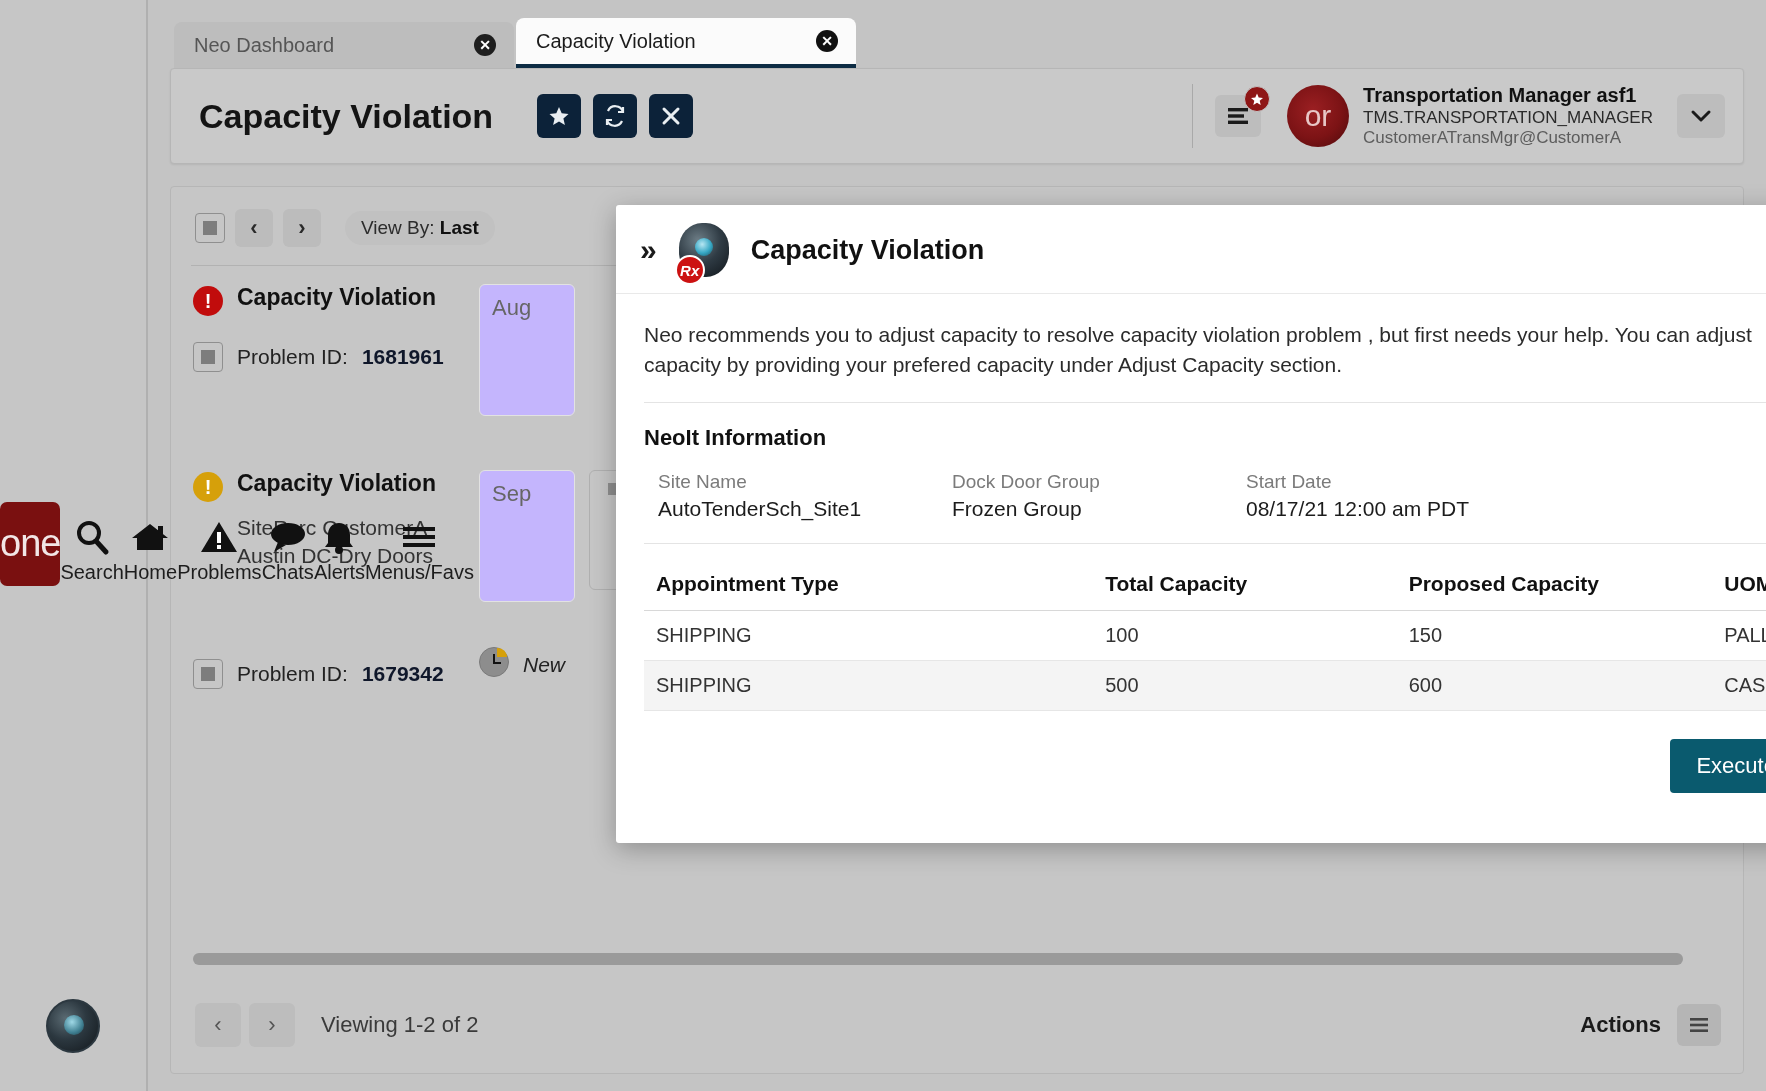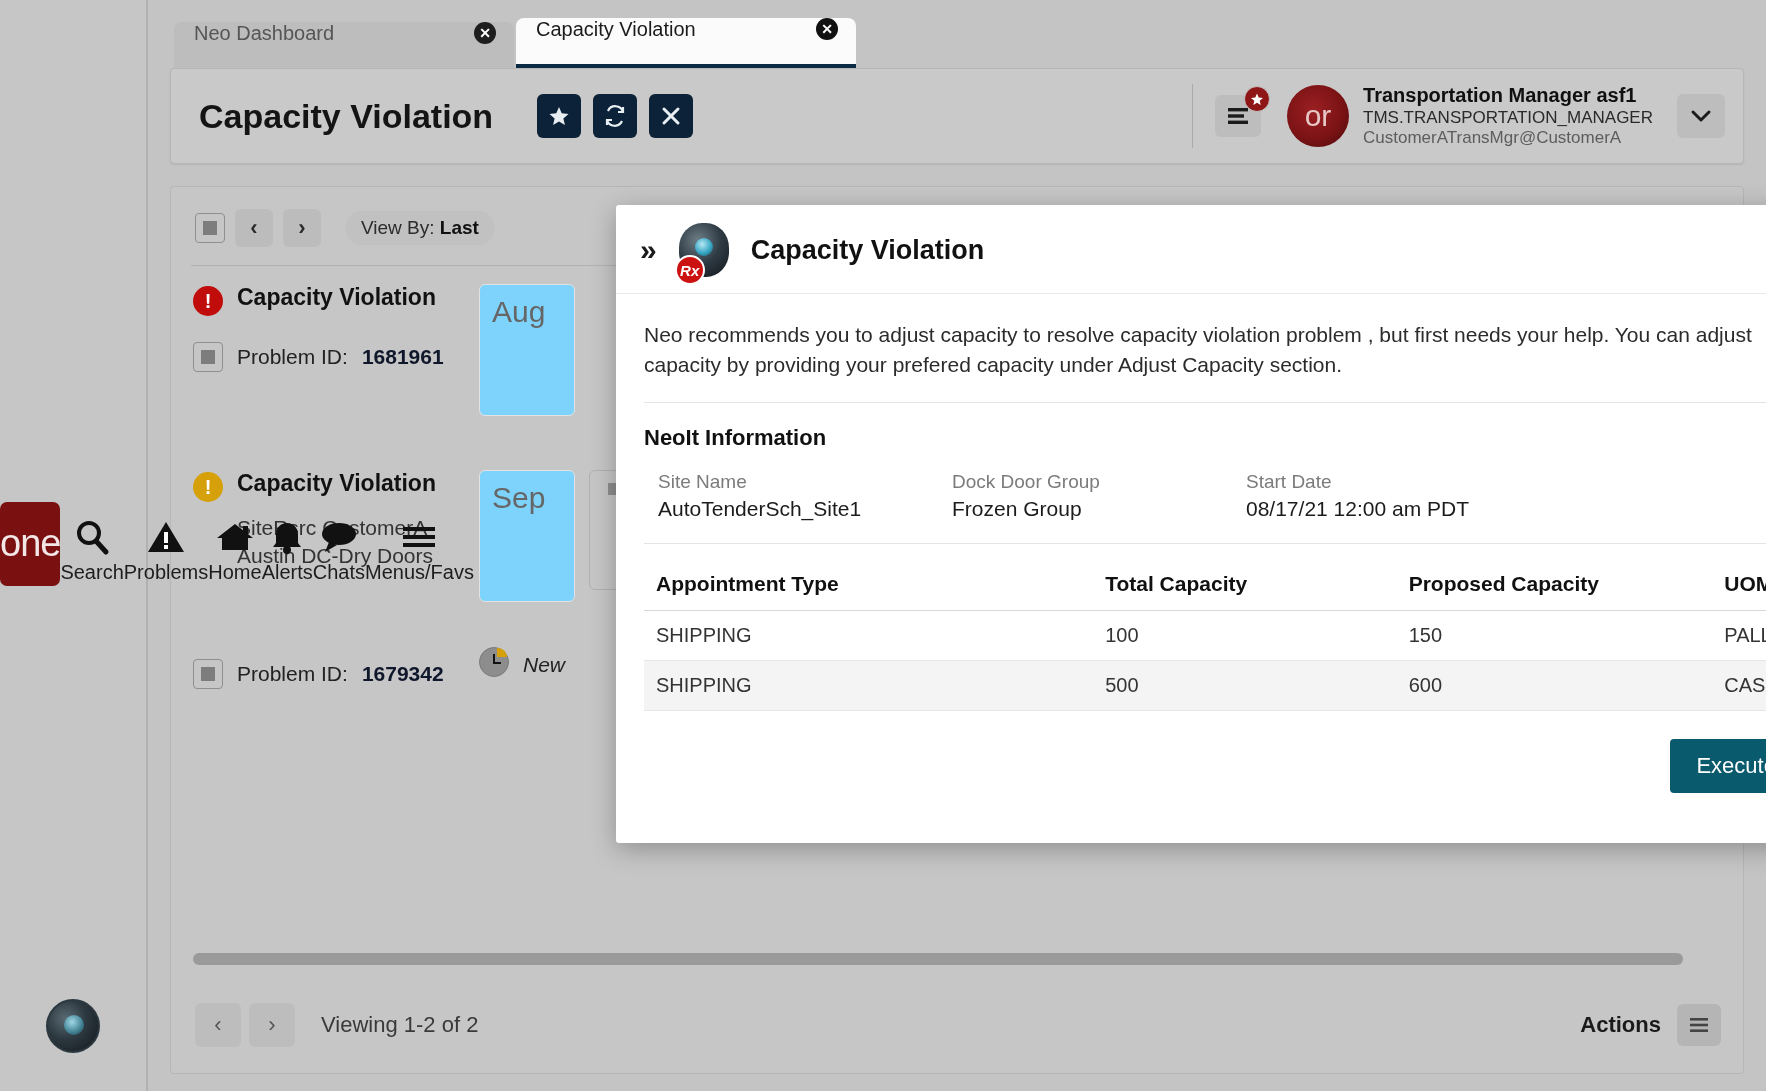--- a/index.html
+++ b/index.html
@@ -82,21 +82,21 @@
 
   
   .tabstrip {
     display: flex; align-items: flex-end;
     height: 68px;
     padding-left: 4px;
     gap: 2px;
   }
   .tab {
     height: 46px; min-width: 340px;
-    display: flex; align-items: flex-start; justify-content: space-between;
+    display: flex; align-items: center; justify-content: space-between;
     padding: 0 18px 0 20px;
     border-radius: 8px 8px 0 0;
     background: #bdbdbd;
     color: #555;
     font-size: 20px;
     cursor: pointer;
     position: relative;
   }
   .tab.active {
     background: #fbfbfb;
@@ -225,22 +225,22 @@
   .p-id-line {
     display: flex; align-items: center; gap: 14px;
     margin: 26px 0 0 0;
     font-size: 21px; color: #222;
   }
   .p-id-line b { font-weight: bold; color: #0f172a; }
 
   
   .mini-card {
     width: 96px; height: 132px;
-    background: #7dd3fc; border: 1px solid #e2e2e2; border-radius: 6px;
-    color: #666; font-size: 30px;
+    background: #c4b5fd; border: 1px solid #e2e2e2; border-radius: 6px;
+    color: #666; font-size: 22px;
     padding: 10px 0 0 12px;
   }
   .wide-card {
     height: 120px; border: 1px solid #b0b0b0; border-radius: 6px;
     background: #c6c6c6;
   }
   .dots { display: flex; gap: 4px; padding: 12px 0 0 18px; }
   .dots i { width: 14px; height: 12px; background: #8e8e8e; display: block; }
 
   .status-line {
@@ -410,57 +410,57 @@
         <svg width="40" height="40" viewBox="0 0 40 40">
             <circle cx="17" cy="16" r="10" fill="none" stroke="#111" stroke-width="4"></circle>
             <line x1="24" y1="24" x2="34" y2="35" stroke="#111" stroke-width="5" stroke-linecap="round"></line>
           </svg>
       </span>
       <span class="rail-label">Search</span>
     </div>
 
     <div class="rail-item">
       <span class="rail-ico">
+        <svg width="42" height="36" viewBox="0 0 42 36">
+            <path d="M3 19 L21 5 L39 19 L34 19 L34 31 L8 31 L8 19 Z" fill="#111"></path>
+            <rect x="29" y="7" width="5" height="8" fill="#111"></rect>
+          </svg>
+      </span>
+      <span class="rail-label">Home</span>
+    </div>
+
+    <div class="rail-item">
+      <span class="rail-ico">
         <svg width="40" height="36" viewBox="0 0 40 36">
             <path d="M20 3 L38 33 L2 33 Z" fill="#111"></path>
             <rect x="18" y="13" width="4" height="11" fill="#fff"></rect>
             <rect x="18" y="26" width="4" height="4" fill="#fff"></rect>
           </svg>
       </span>
       <span class="rail-label">Problems</span>
     </div>
 
     <div class="rail-item">
       <span class="rail-ico">
-        <svg width="42" height="36" viewBox="0 0 42 36">
-            <path d="M3 19 L21 5 L39 19 L34 19 L34 31 L8 31 L8 19 Z" fill="#111"></path>
-            <rect x="29" y="7" width="5" height="8" fill="#111"></rect>
+        <svg width="40" height="34" viewBox="0 0 40 34">
+            <ellipse cx="20" cy="14" rx="17" ry="11" fill="#111"></ellipse>
+            <path d="M10 22 L6 32 L18 25 Z" fill="#111"></path>
           </svg>
       </span>
-      <span class="rail-label">Home</span>
+      <span class="rail-label">Chats</span>
     </div>
 
     <div class="rail-item">
       <span class="rail-ico">
         <svg width="38" height="36" viewBox="0 0 38 36">
             <path d="M19 4 C12 4 8 9 8 16 L8 24 L5 28 L33 28 L30 24 L30 16 C30 9 26 4 19 4 Z" fill="#111"></path>
             <circle cx="19" cy="31" r="4" fill="#111"></circle>
           </svg>
       </span>
       <span class="rail-label">Alerts</span>
-    </div>
-
-    <div class="rail-item">
-      <span class="rail-ico">
-        <svg width="40" height="34" viewBox="0 0 40 34">
-            <ellipse cx="20" cy="14" rx="17" ry="11" fill="#111"></ellipse>
-            <path d="M10 22 L6 32 L18 25 Z" fill="#111"></path>
-          </svg>
-      </span>
-      <span class="rail-label">Chats</span>
     </div>
 
 
     <div class="rail-item">
       <span class="rail-ico">
         <svg width="40" height="30" viewBox="0 0 40 30">
             <rect x="4" y="5" width="32" height="4" fill="#111"></rect>
             <rect x="4" y="13" width="32" height="4" fill="#111"></rect>
             <rect x="4" y="21" width="32" height="4" fill="#111"></rect>
           </svg>

